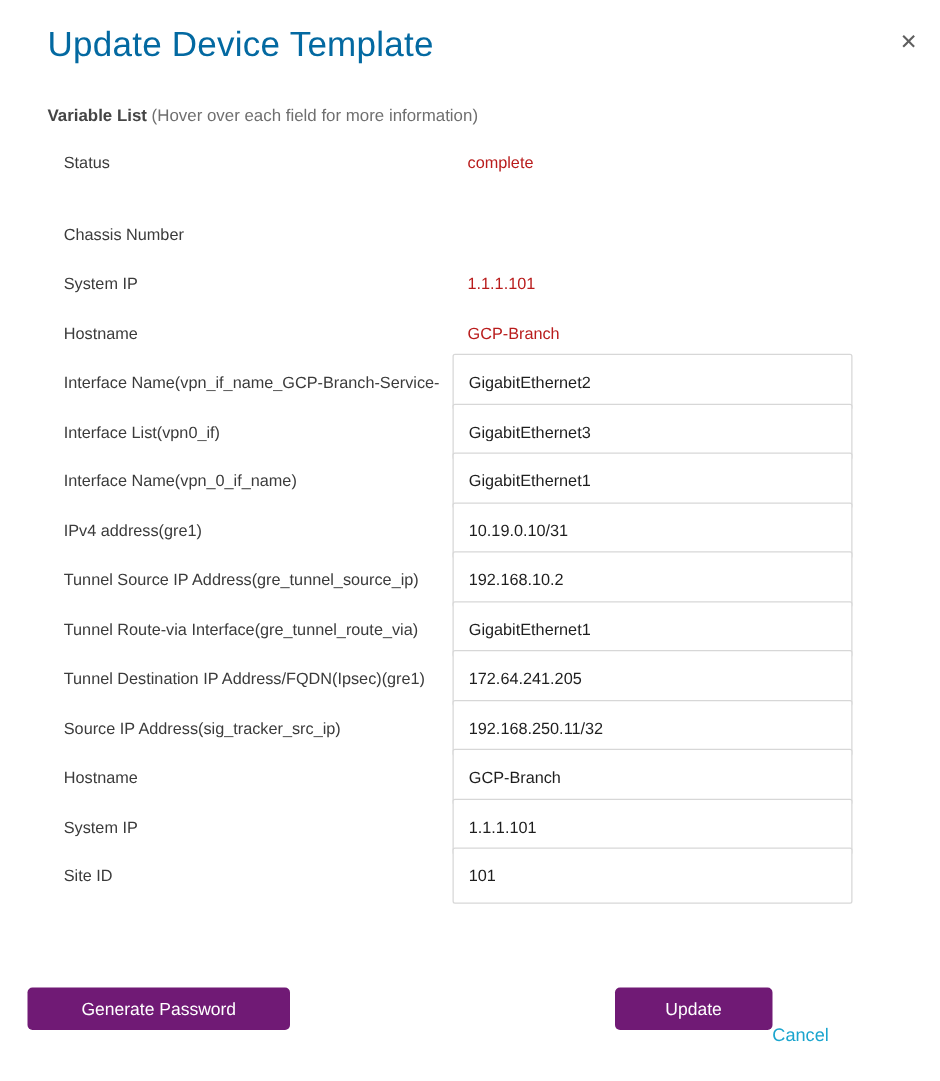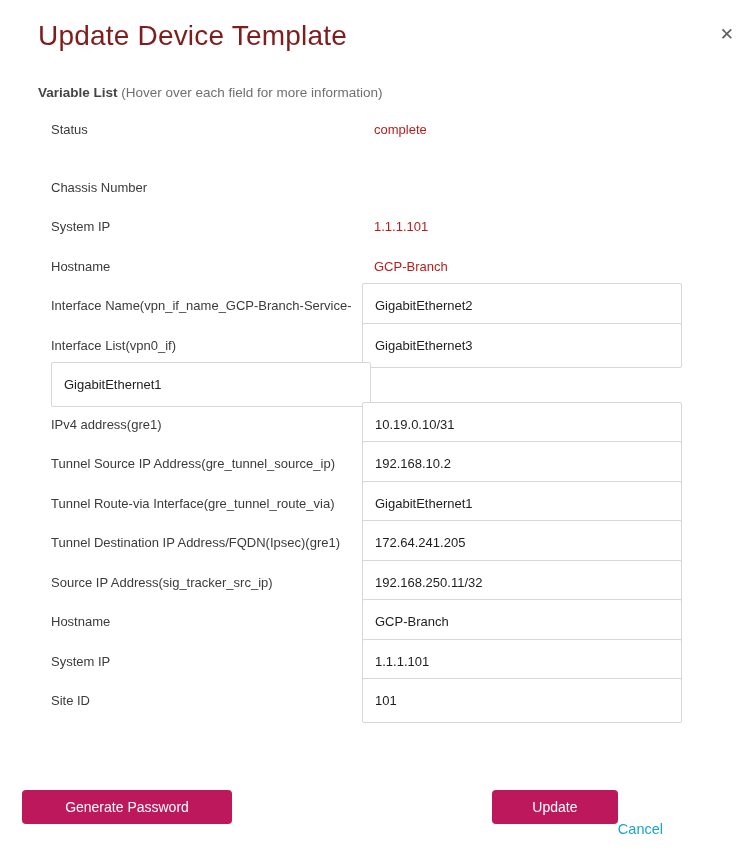--- a/index.html
+++ b/index.html
@@ -29,21 +29,21 @@
     padding: 2px;
     background: none;
     border: none;
     font-family: "DejaVu Sans", sans-serif;
   }
   .dialog-title {
     margin: 20px 0 0 38px;
     font-size: 28px;
     font-weight: 400;
     letter-spacing: 0.2px;
-    color: #7f1d1d;
+    color: #0369a1;
   }
   .section-header {
     margin: 33px 0 0 38px;
     font-size: 13.5px;
     color: #444;
   }
   .section-header .vl-title {
     font-weight: 700;
     color: #454545;
   }
@@ -91,21 +91,21 @@
   }
   .footer {
     display: flex;
     align-items: center;
     margin-top: 56px;
   }
   .btn {
     border: none;
     border-radius: 4px;
     height: 34px;
-    background: #be185d;
+    background: #701a75;
     color: #ffffff;
     font-family: "Liberation Sans", "DejaVu Sans", sans-serif;
     font-size: 14px;
     cursor: pointer;
   }
   .gen-btn {
     margin-left: 22px;
     width: 210px;
   }
   .right-group {
@@ -166,20 +166,21 @@
       <div class="row-label">Interface Name(vpn_if_name_GCP-Branch-Service-</div>
       <input class="row-input" value="GigabitEthernet2" style="">
     </div>
 
     <div class="row">
       <div class="row-label">Interface List(vpn0_if)</div>
       <input class="row-input" value="GigabitEthernet3" style="">
     </div>
 
     <div class="row">
+      <div class="row-label">Interface Name(vpn_0_if_name)</div>
       <input class="row-input" value="GigabitEthernet1" style="">
     </div>
 
     <div class="row">
       <div class="row-label">IPv4 address(gre1)</div>
       <input class="row-input" value="10.19.0.10/31" style="">
     </div>
 
     <div class="row">
       <div class="row-label">Tunnel Source IP Address(gre_tunnel_source_ip)</div>

